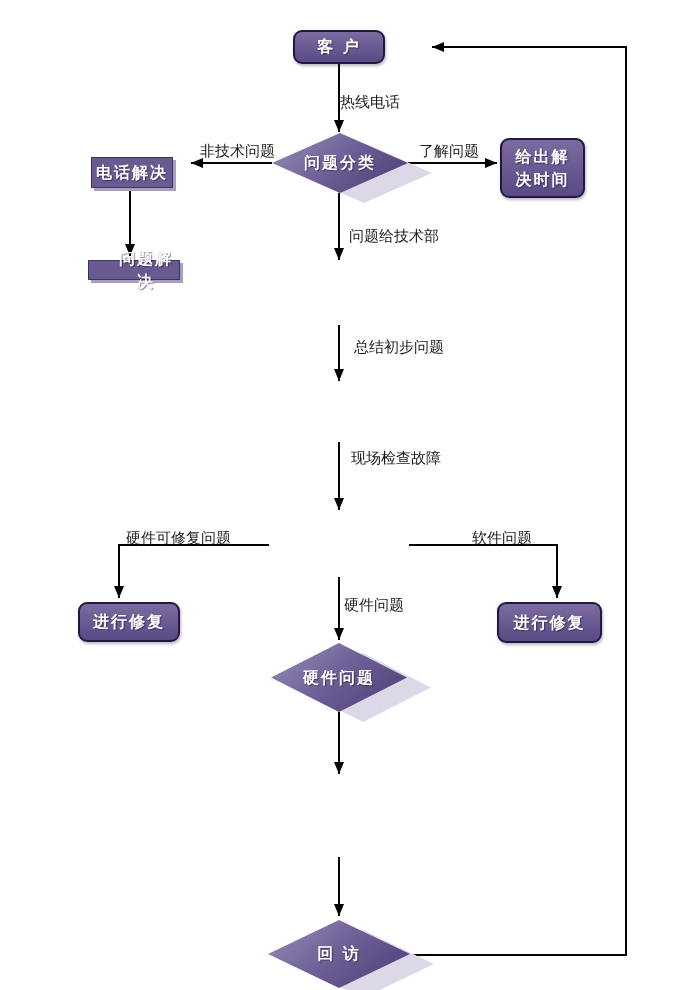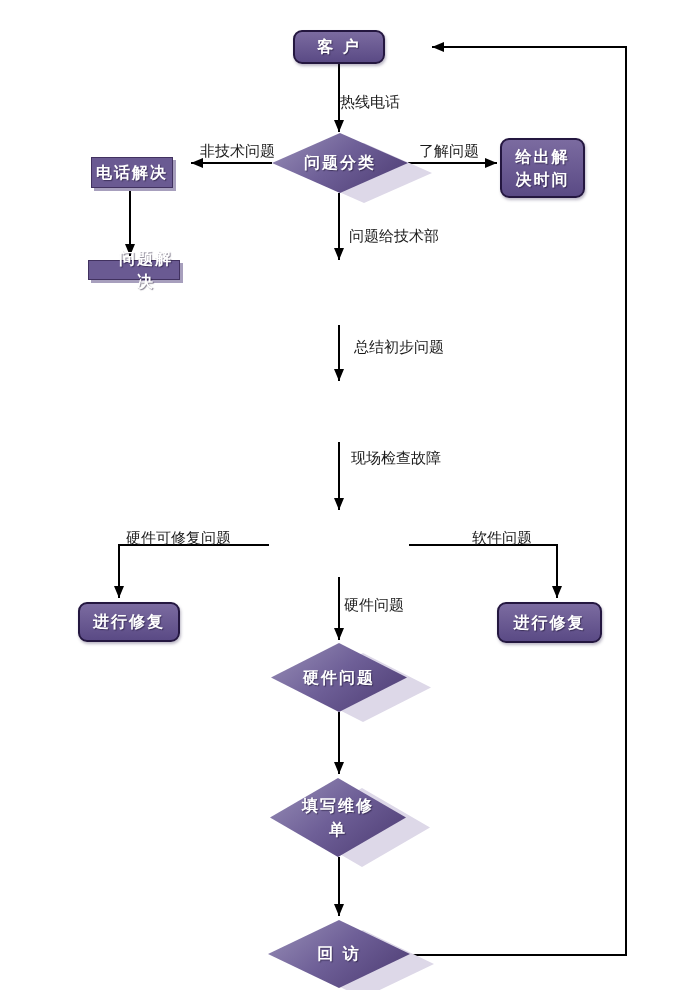--- a/index.html
+++ b/index.html
@@ -127,27 +127,20 @@
 
 
   <div class="diamond" id="n-replace">
     <div class="d-shadow"></div>
     <div class="d-shape"></div>
     <div class="d-label">
         <span class="node-label">硬件问题</span>
       </div>
   </div>
 
-  <div class="diamond" id="n-form">
-    <div class="d-shadow"></div>
-    <div class="d-shape"></div>
-    <div class="d-label">
-        <span class="node-label wrap4">填写维修单</span>
-      </div>
-  </div>
 
   <div class="diamond" id="n-followup">
     <div class="d-shadow"></div>
     <div class="d-shape"></div>
     <div class="d-label">
         <span class="node-label">回 访</span>
       </div>
   </div>
 
   <span class="edge-label" id="l-hotline">热线电话</span>

